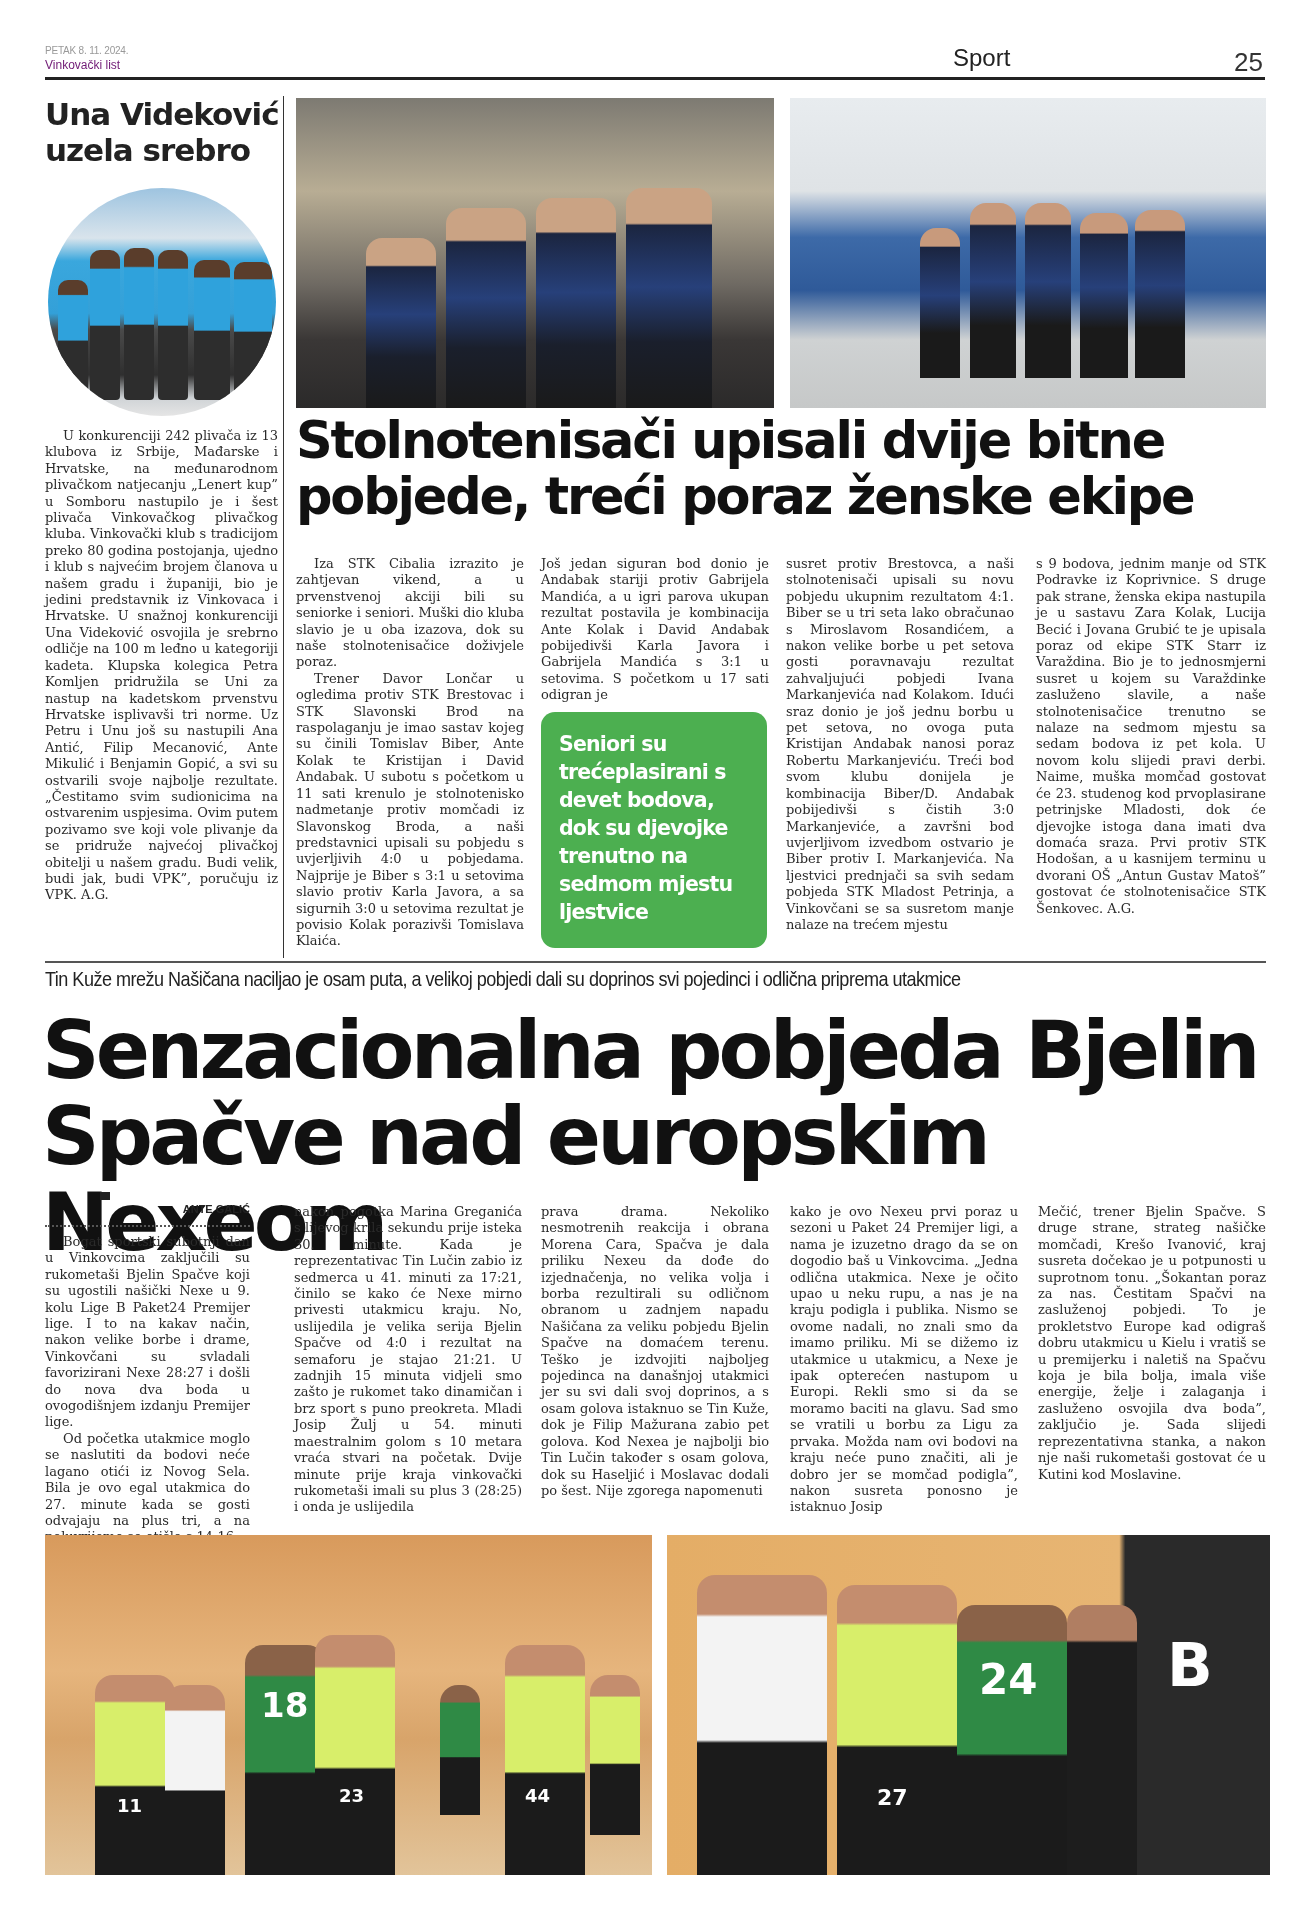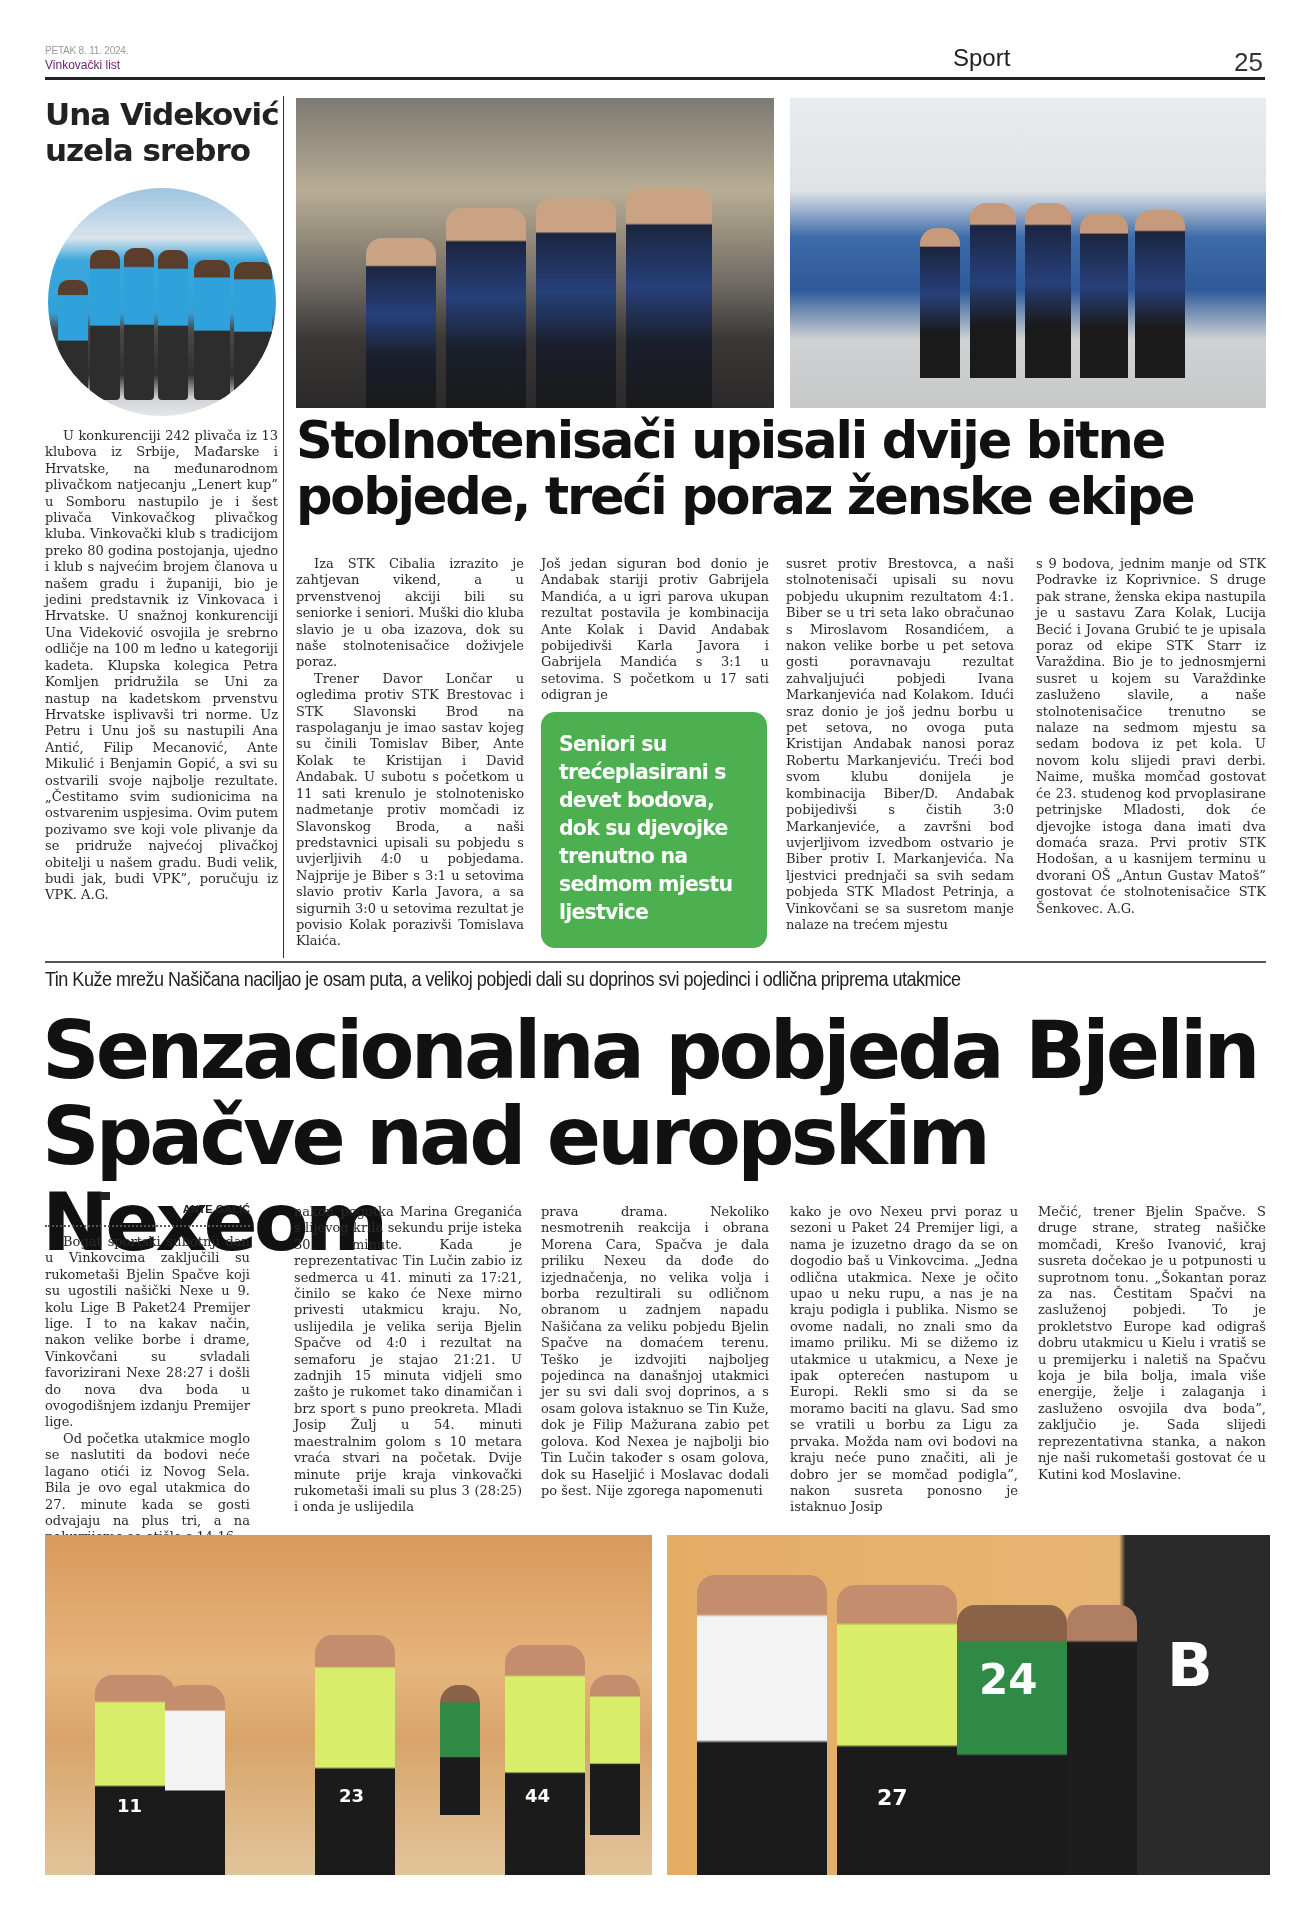--- a/index.html
+++ b/index.html
@@ -143,20 +143,23 @@
 </div>
 <div class="col" style="left:1038px;top:1204px;width:228px;">
   <p class="noind">Mečić, trener Bjelin Spačve. S druge strane, strateg našičke momčadi, Krešo Ivanović, kraj susreta dočekao je u potpunosti u suprotnom tonu. „Šokantan poraz za nas. Čestitam Spačvi na zasluženoj pobjedi. To je prokletstvo Europe kad odigraš dobru utakmicu u Kielu i vratiš se u premijerku i naletiš na Spačvu koja je bila bolja, imala više energije, želje i zalaganja i zasluženo osvojila dva boda”, zaključio je. Sada slijedi reprezentativna stanka, a nakon nje naši rukometaši gostovat će u Kutini kod Moslavine.</p>
 </div>
 
 <div class="hb-photo1">
   <div class="hbp yel" style="left:50px;width:80px;height:200px;">
       <span class="jersey-num" style="left:22px;top:120px;font-size:18px;">11</span>
     </div>
   <div class="hbp wht" style="left:120px;width:60px;height:190px;"></div>
+  <div class="hbp grn" style="left:200px;width:80px;height:230px;">
+      <span class="jersey-num" style="left:16px;top:40px;">18</span>
+    </div>
   <div class="hbp yel" style="left:270px;width:80px;height:240px;">
       <span class="jersey-num" style="left:24px;top:150px;font-size:18px;">23</span>
     </div>
   <div class="hbp grn" style="left:395px;width:40px;height:130px;bottom:60px;"></div>
   <div class="hbp yel" style="left:460px;width:80px;height:230px;">
       <span class="jersey-num" style="left:20px;top:140px;font-size:18px;">44</span>
     </div>
   <div class="hbp yel" style="left:545px;width:50px;height:160px;bottom:40px;"></div>
 </div>
 <div class="hb-photo2">

